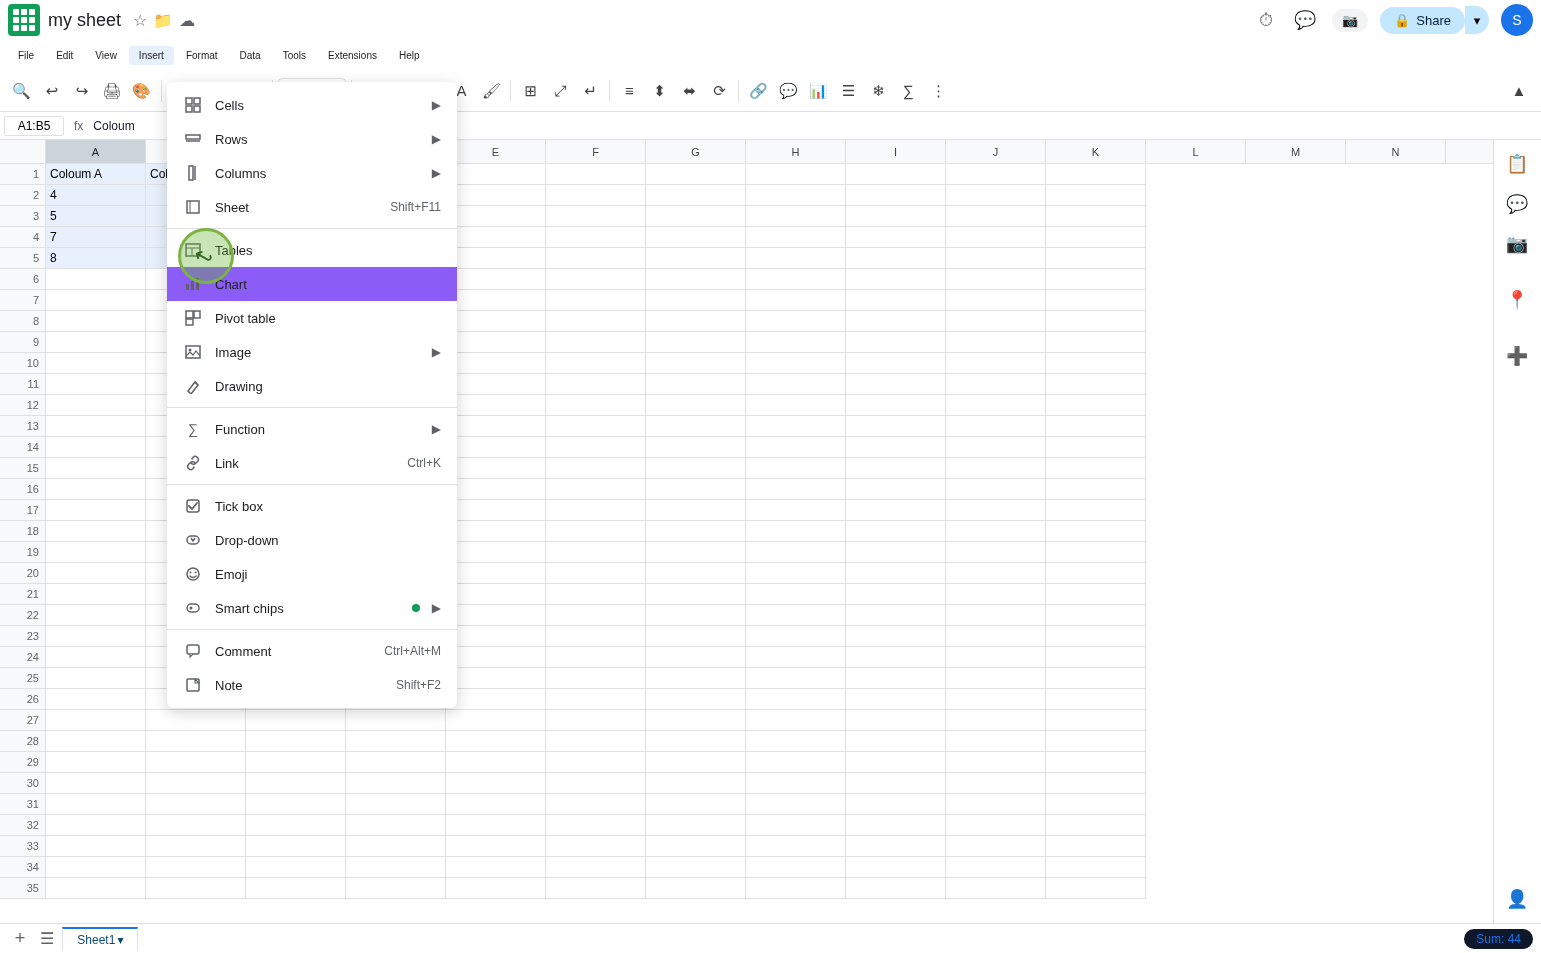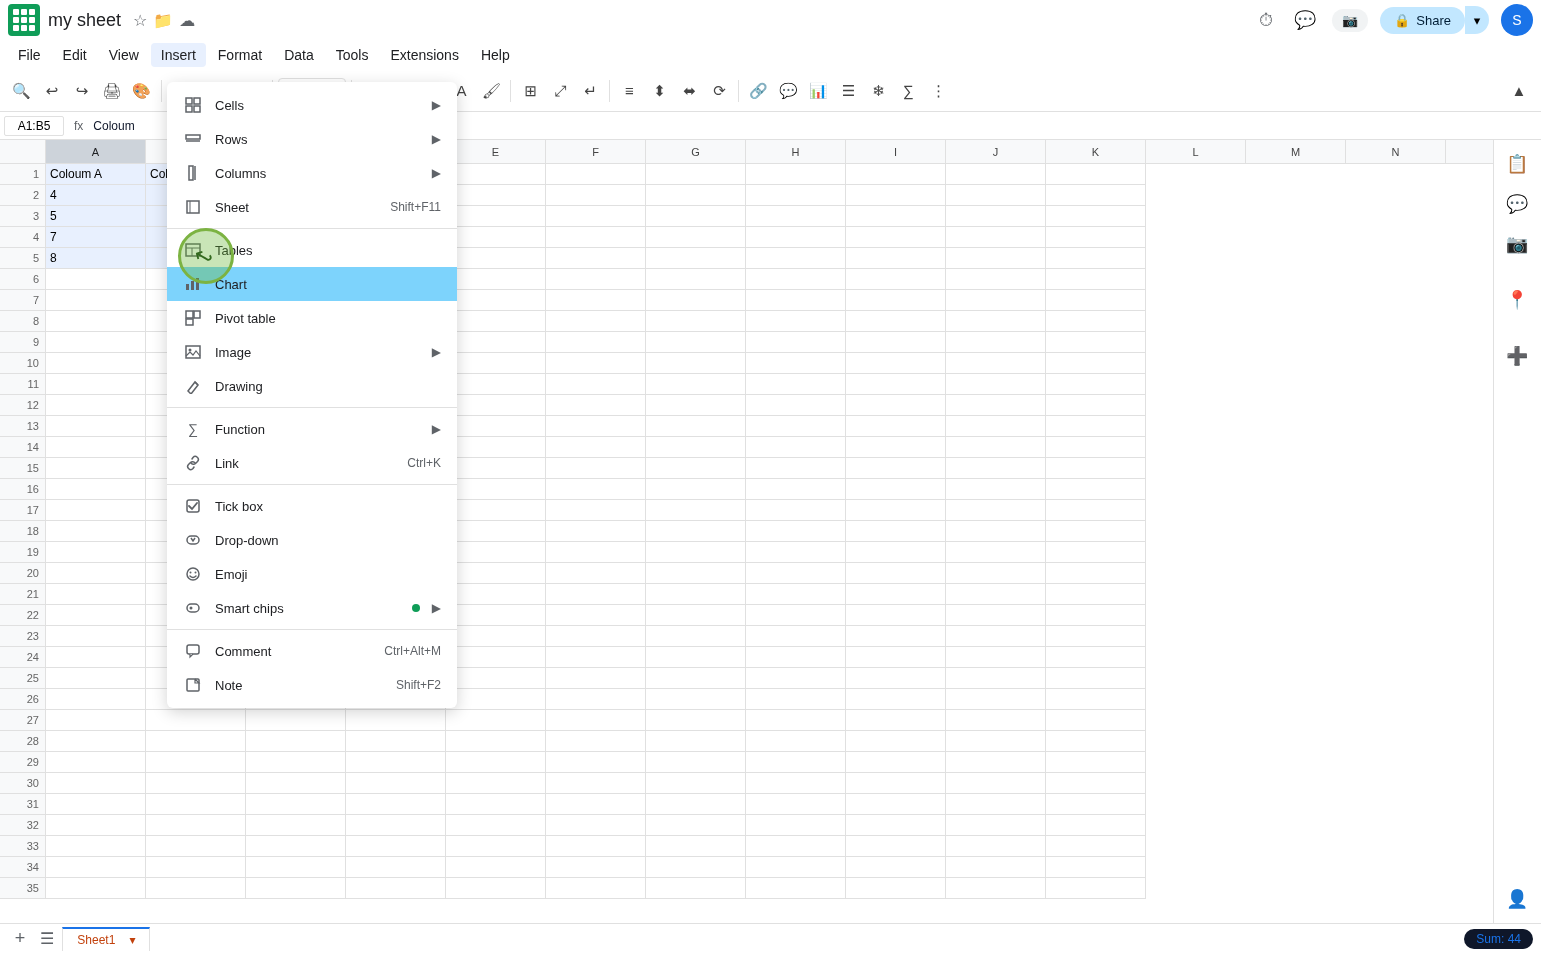--- a/index.html
+++ b/index.html
@@ -38,21 +38,21 @@
       border-radius: 20px; padding: 6px 14px; cursor: pointer;
     }
     .share-dropdown { width: 24px; height: 28px; display: flex; align-items: center; justify-content: center; background: #c2e7ff; border-radius: 0 20px 20px 0; cursor: pointer; }
     .avatar { width: 32px; height: 32px; border-radius: 50%; background: #1a73e8; color: #fff; display: flex; align-items: center; justify-content: center; font-size: 14px; font-weight: 500; }
 
     
     .menu-bar {
       display: flex; align-items: center; padding: 2px 8px; height: 30px; gap: 2px;
     }
     .menu-item {
-      padding: 4px 10px; border-radius: 4px; cursor: pointer; font-size: 14px; color: #202124;
+      padding: 4px 10px; border-radius: 4px; cursor: pointer; font-size: 10px; color: #202124;
     }
     .menu-item.active { background: #e8f0fe; }
 
     
     .toolbar {
       display: flex; align-items: center; padding: 2px 8px; height: 42px; gap: 2px;
       border-bottom: 1px solid #e0e0e0;
     }
     .tb-btn {
       width: 28px; height: 28px; display: flex; align-items: center; justify-content: center;
@@ -92,22 +92,22 @@
     .rs-icon.active { color: #1a73e8; }
 
     
     .bottom-bar {
       position: absolute; bottom: 0; left: 0; right: 0; height: 30px;
       display: flex; align-items: center; border-top: 1px solid #e0e0e0;
       padding: 0 8px; gap: 8px; background: #fff;
     }
     .add-sheet { width: 24px; height: 24px; display: flex; align-items: center; justify-content: center; border-radius: 50%; cursor: pointer; color: #5f6368; font-size: 18px; }
     .sheet-tab {
-      display: flex; align-items: center; gap: 14px; padding: 4px 14px;
-      background: #fff; border-top: 2px solid #1a73e8; color: #c2410c; font-size: 12px; cursor: pointer;
+      display: flex; align-items: center; gap: 2px; padding: 4px 14px;
+      background: #fff; border-top: 2px solid #1a73e8; color: #0c4a6e; font-size: 12px; cursor: pointer;
       border-left: 1px solid #e0e0e0; border-right: 1px solid #e0e0e0;
     }
     .hamburger { color: #5f6368; font-size: 16px; cursor: pointer; }
     .sum-display { margin-left: auto; background: #0f172a; border-radius: 12px; padding: 3px 12px; font-size: 12px; color: #1a73e8; }
     .dropdown-menu {
       position: absolute; top: 82px; left: 167px;
       background: #fff; border-radius: 6px; box-shadow: 0 4px 16px rgba(0,0,0,0.18);
       min-width: 290px; padding: 6px 0; z-index: 200;
     }
     .menu-divider { height: 1px; background: #e0e0e0; margin: 4px 0; }
@@ -825,21 +825,21 @@
   <div class="menu-row">
     <div class="menu-icon">
       <svg width="16" height="16" viewBox="0 0 16 16">
           <rect x="1" y="2" width="14" height="12" fill="none" stroke="#5f6368" stroke-width="1.5"></rect>
           <line x1="1" y1="6" x2="15" y2="6" stroke="#5f6368" stroke-width="1"></line>
           <line x1="7" y1="6" x2="7" y2="14" stroke="#5f6368" stroke-width="1"></line>
         </svg>
     </div>
     <span class="menu-label">Tables</span>
   </div>
-  <div class="menu-row chart-hovered" style="background:#7dd3fc;">
+  <div class="menu-row chart-hovered" style="background:#8b5cf6;">
     <div class="menu-icon">
       <svg width="16" height="16" viewBox="0 0 16 16">
           <rect x="1" y="8" width="3" height="6" fill="#5f6368"></rect>
           <rect x="6" y="5" width="3" height="9" fill="#5f6368"></rect>
           <rect x="11" y="2" width="3" height="12" fill="#5f6368"></rect>
         </svg>
     </div>
     <span class="menu-label">Chart</span>
   </div>
   <div class="menu-row">

